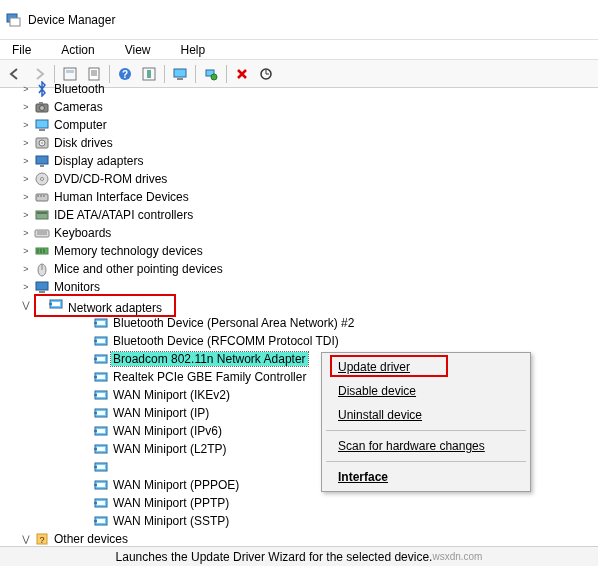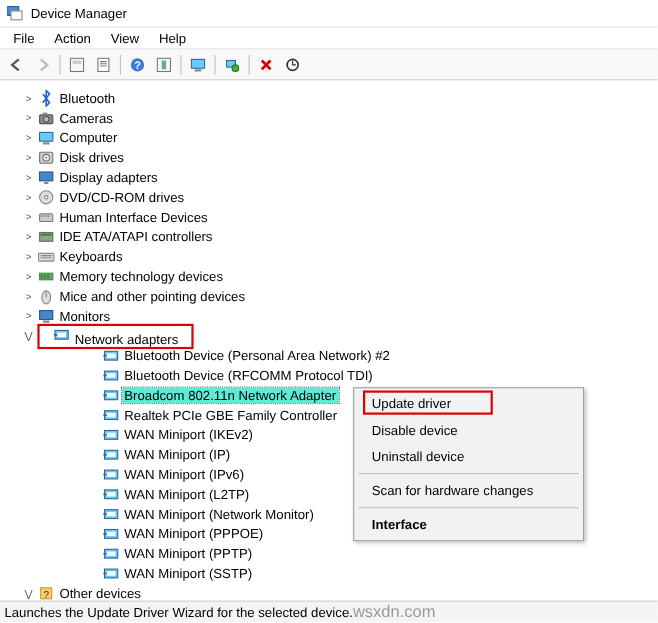--- a/index.html
+++ b/index.html
@@ -8,36 +8,36 @@
     font-family: "Segoe UI", Tahoma, sans-serif;
     font-size: 12px;
     background: #fff;
     color: #000;
     width: 598px;
     height: 566px;
     overflow: hidden;
     position: relative;
   }
   .titlebar {
-    height: 25px;
+    height: 40px;
     display: flex;
     align-items: center;
     padding: 0 6px;
     border-bottom: 1px solid #e0e0e0;
   }
   .titlebar .app-icon {
     width: 16px; height: 16px; margin-right: 6px;
     display: flex; align-items: center; justify-content: center;
   }
   .menubar {
     height: 20px;
     display: flex;
     align-items: center;
     padding: 0 4px;
-    gap: 2px;
+    gap: 14px;
     border-bottom: 1px solid #e0e0e0;
   }
   .menubar .menu-item { padding: 2px 8px; cursor: default; }
   .toolbar {
     height: 28px;
     display: flex;
     align-items: center;
     padding: 0 4px;
     gap: 2px;
     border-bottom: 1px solid #d0d0d0;
@@ -92,40 +92,41 @@
     left: 321px; top: 352px;
     width: 210px;
     background: #f2f2f2;
     border: 1px solid #a0a0a0;
     box-shadow: 2px 2px 4px rgba(0,0,0,0.25);
     padding: 2px;
   }
   .context-menu .cm-item {
     padding: 5px 14px;
     cursor: default;
+    text-decoration: underline;
   }
   .context-menu .cm-sep { height: 1px; background: #c0c0c0; margin: 3px 2px; }
   .context-menu .cm-bold { font-weight: bold; }
   .cm-highlight {
     position: absolute;
     border: 2px solid #d00;
     pointer-events: none;
   }
   .statusbar {
     position: absolute;
     left: 0; right: 0; bottom: 0;
     height: 20px;
     padding: 2px 4px;
     border-top: 1px solid #d0d0d0;
     background: #f4f4f4;
     display: flex;
     align-items: center;
-    justify-content: flex-start;
-  }
-  .watermark { color: #999; font-size: 15px; }
+    justify-content: center;
+  }
+  .watermark { color: #999; font-size: 10px; }
   svg { display: block; }
 </style>
 </head>
 <body>
 
 <div class="titlebar">
   <span class="app-icon">
     <svg width="16" height="16" viewBox="0 0 16 16">
         <rect x="1" y="2" width="10" height="8" fill="#4a90d9" stroke="#2a5a99"></rect>
         <rect x="4" y="6" width="10" height="8" fill="#fff" stroke="#888"></rect>
@@ -435,21 +436,20 @@
     </div>
     <div class="node grandchild">
       <span class="expander spacer">&gt;</span>
       <span class="node-icon">
         <svg width="16" height="16" viewBox="0 0 16 16">
           <rect x="2" y="4" width="12" height="8" fill="#6cf" stroke="#369"></rect>
           <rect x="4" y="6" width="8" height="4" fill="#fff"></rect>
           <line x1="1" y1="8" x2="4" y2="8" stroke="#369" stroke-width="1.5"></line>
         </svg>
       </span>
-      <span class="node-label">WAN Miniport (Network Monitor)</span>
     </div>
     <div class="node grandchild">
       <span class="expander spacer">&gt;</span>
       <span class="node-icon">
         <svg width="16" height="16" viewBox="0 0 16 16">
           <rect x="2" y="4" width="12" height="8" fill="#6cf" stroke="#369"></rect>
           <rect x="4" y="6" width="8" height="4" fill="#fff"></rect>
           <line x1="1" y1="8" x2="4" y2="8" stroke="#369" stroke-width="1.5"></line>
         </svg>
       </span>

